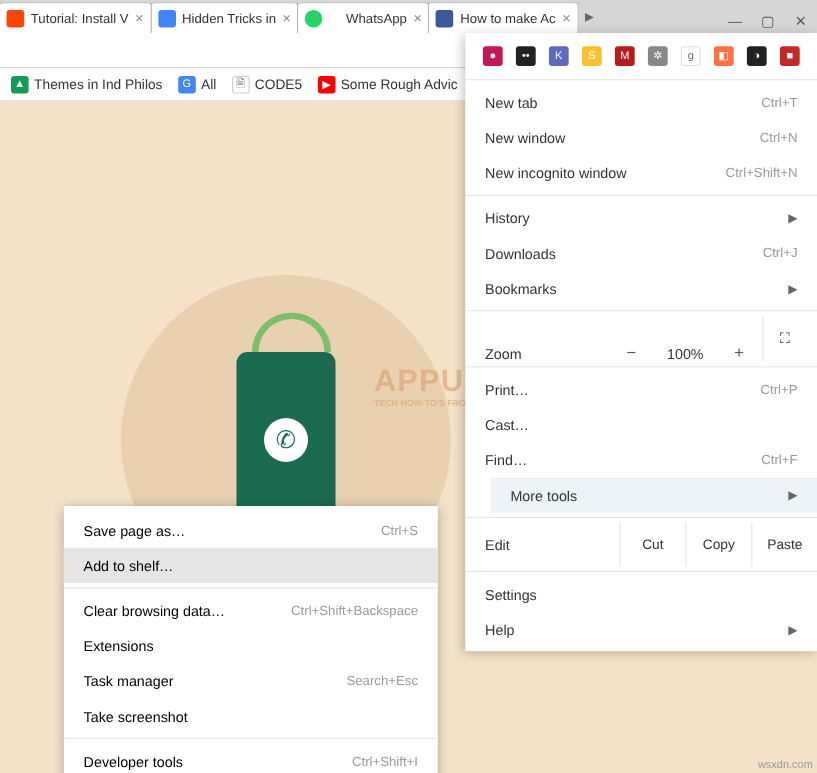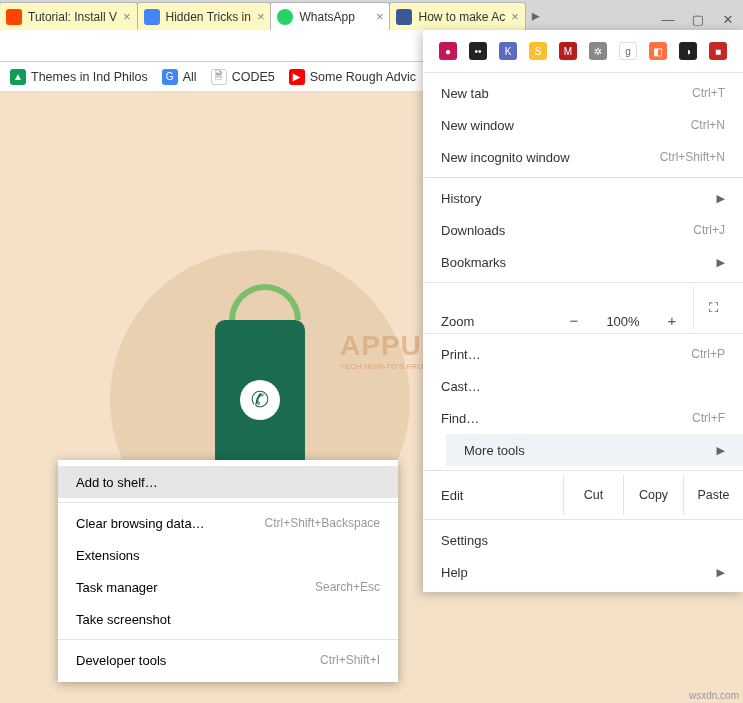--- a/index.html
+++ b/index.html
@@ -1,24 +1,24 @@
 <!DOCTYPE html>
 <html><head>
 <meta charset="utf-8">
 <style>
   * { box-sizing: border-box; margin: 0; padding: 0; font-family: "Segoe UI", Arial, sans-serif; }
   body { width: 743px; height: 703px; background: #f5e1c8; overflow: hidden; position: relative; }
 
   
   .tabstrip { height: 30px; background: #d6d6d6; display: flex; align-items: flex-end; }
-  .tab { height: 28px; background: #fef9c3; border: 1px solid #b5b5b5; border-bottom: none;
+  .tab { height: 28px; background: #ffffff; border: 1px solid #b5b5b5; border-bottom: none;
          border-radius: 3px 3px 0 0; margin-left: -1px; display: flex; align-items: center;
          padding: 0 6px; font-size: 12px; color: #333; max-width: 160px; min-width: 120px;
          position: relative; }
-  .tab.active { background: #fff; z-index: 2; }
+  .tab.active { background: #fff; z-index: 2; text-align: right; }
   .tab .fav { width: 16px; height: 16px; border-radius: 3px; flex: 0 0 16px; margin-right: 6px; }
   .tab .lbl { white-space: nowrap; overflow: hidden; text-overflow: ellipsis; flex: 1; }
   .tab .x { color: #888; font-size: 13px; margin-left: 6px; cursor: pointer; }
   .winbtns { margin-left: auto; display: flex; }
   .winbtn { width: 30px; height: 22px; display: flex; align-items: center; justify-content: center;
             color: #555; font-size: 13px; }
   .newtab { width: 20px; text-align: center; color: #666; font-size: 16px; line-height: 28px; }
 
   
   .toolbar { height: 32px; background: #fff; border-bottom: 1px solid #ccc; display: flex;
@@ -237,20 +237,24 @@
   <div class="mi">
     <span>Settings</span>
   </div>
   <div class="mi">
     <span>Help</span>
     <span class="arrow">▶</span>
   </div>
 </div>
 
 <div class="submenu">
+  <div class="smi">
+    <span>Save page as…</span>
+    <span class="sc">Ctrl+S</span>
+  </div>
   <div class="smi hov">
     <span>Add to shelf…</span>
   </div>
   <div class="sep"></div>
   <div class="smi">
     <span>Clear browsing data…</span>
     <span class="sc">Ctrl+Shift+Backspace</span>
   </div>
   <div class="smi">
     <span>Extensions</span>

